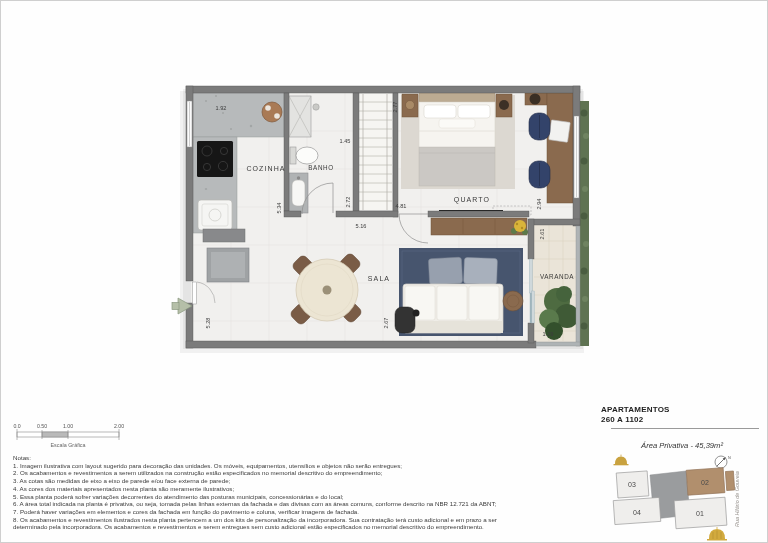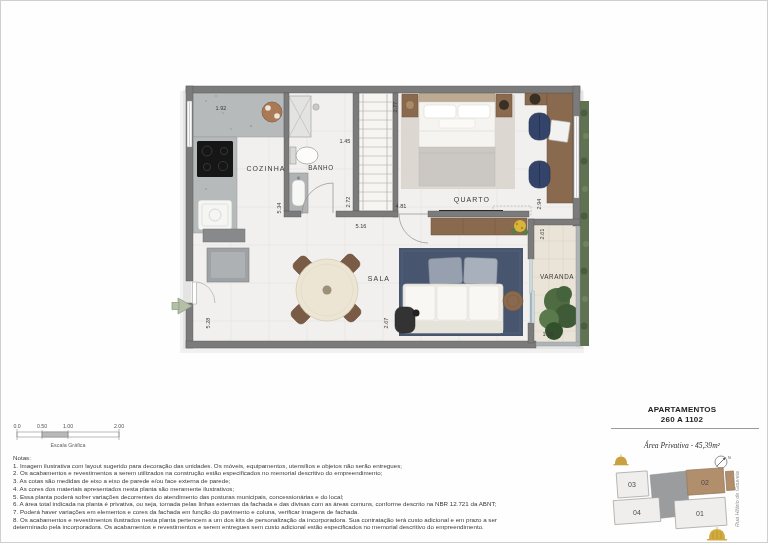--- a/index.html
+++ b/index.html
@@ -9,23 +9,23 @@
   .plan-svg{position:absolute;left:0;top:0;}
   .room{font-size:7px;letter-spacing:1.1px;fill:#3a3a3a;text-anchor:middle;}
   .room-sm{font-size:6.3px;letter-spacing:.6px;fill:#3a3a3a;text-anchor:middle;}
   .dim{font-size:5.6px;fill:#3c3c3c;text-anchor:middle;}
   .tick{font-size:5.2px;fill:#555;text-anchor:middle;}
   .cap{font-size:5.4px;fill:#666;text-anchor:middle;}
   .notes{position:absolute;left:12px;top:453px;width:505px;color:#3b3b3b;}
   .notes-title{font-size:6.2px;line-height:7.7px;}
   .note-line{font-size:6.2px;line-height:7.7px;}
   .info{position:absolute;left:600px;top:404px;width:162px;}
-  .info-title{font-weight:bold;font-size:8px;line-height:9.5px;color:#222;text-align:center;letter-spacing:.2px;}
+  .info-title{font-weight:bold;font-size:8px;line-height:9.5px;color:#222;letter-spacing:.2px;}
   .info-rule{border:none;border-top:1px solid #9a9a9a;margin:4px 4px 3px 10px;}
-  .info-area{font-style:italic;font-size:7.6px;color:#333;text-align:center;margin-top:12px;font-family:Liberation Serif, serif;}
+  .info-area{font-style:italic;font-size:7.6px;color:#333;text-align:center;margin-top:12px;}
   .kp-label{font-size:7px;fill:#4a4a4a;text-anchor:middle;}
   .street{font-size:5.4px;font-style:italic;fill:#97928d;text-anchor:middle;}
   .north{font-size:3.8px;fill:#555;}
 </style>
 </head>
 <body>
 
 <div class="page">
 
   <svg class="plan-svg" width="768" height="543" viewBox="0 0 768 543">

